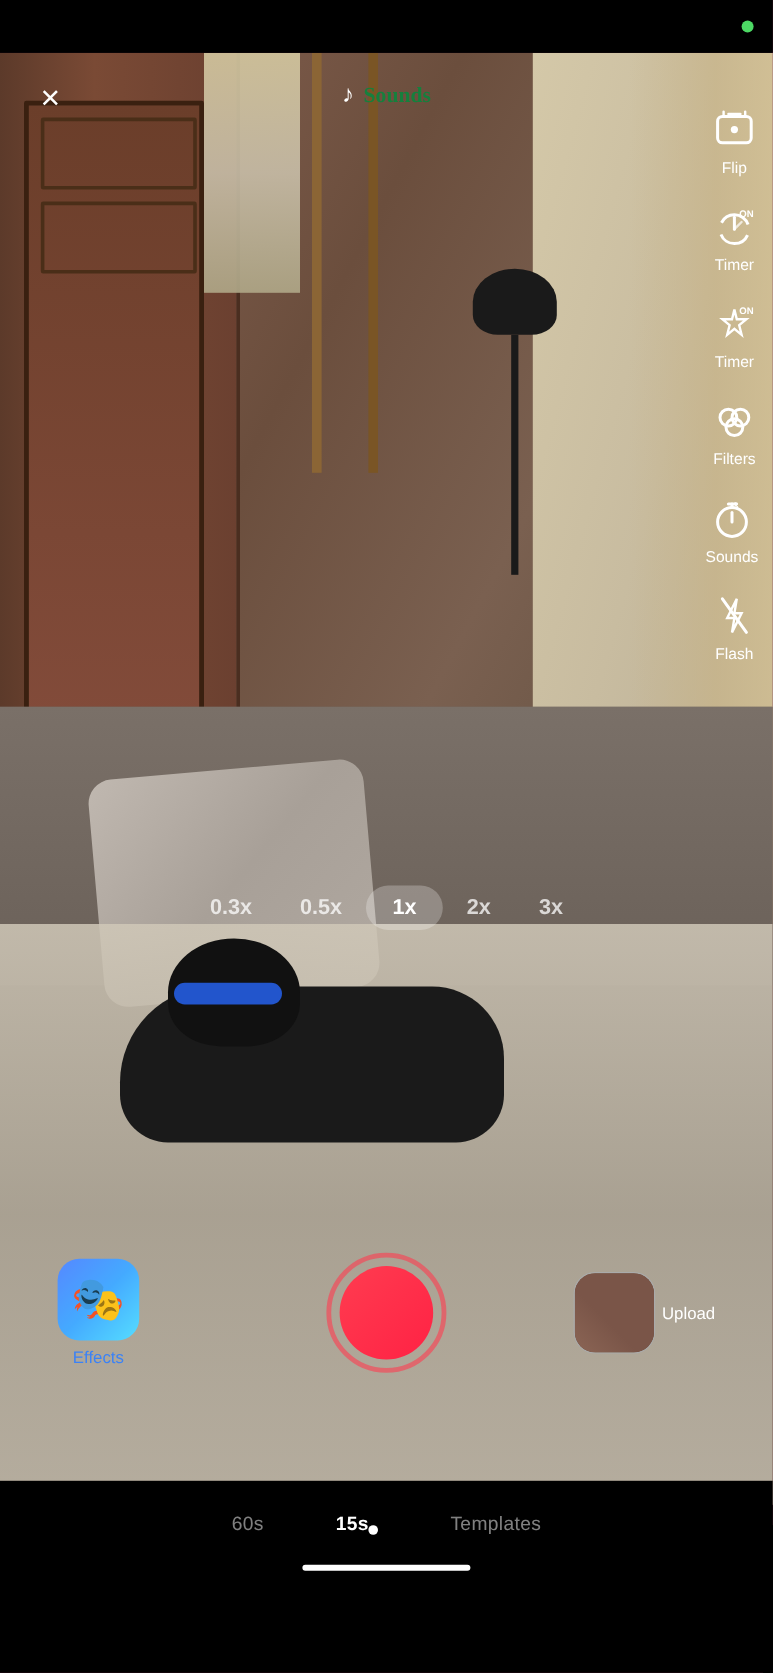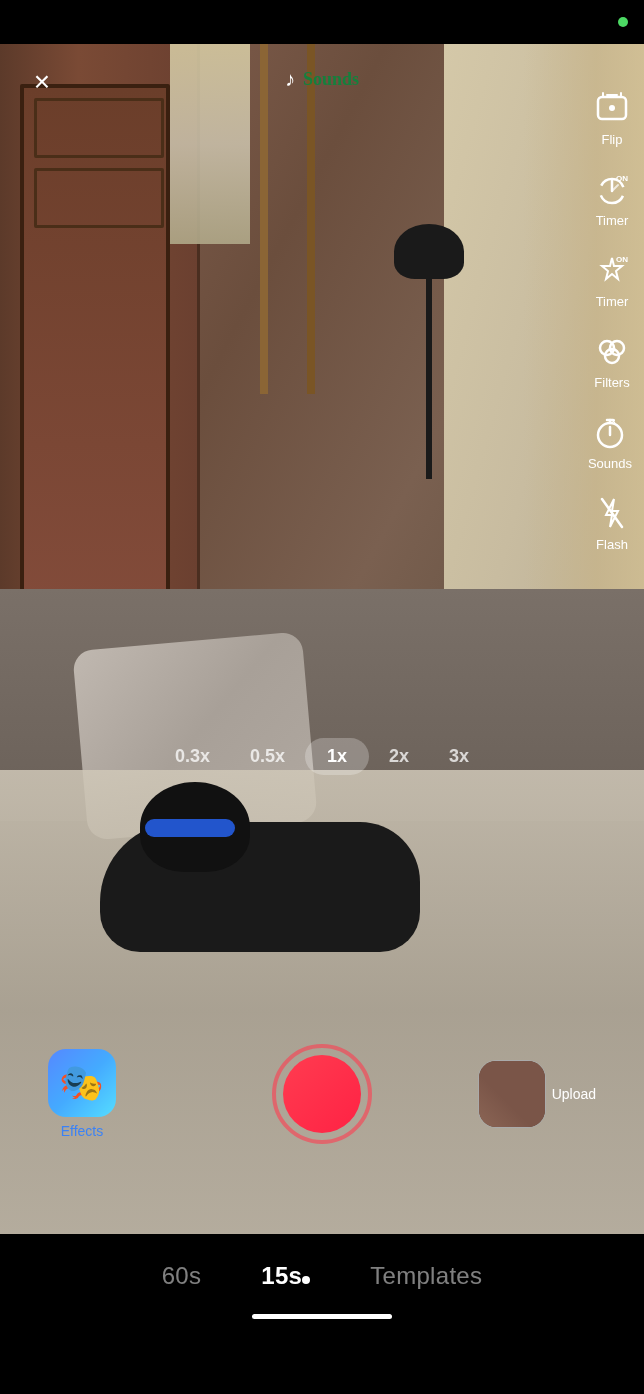--- a/index.html
+++ b/index.html
@@ -512,21 +512,21 @@
     .tab-row {
       display: flex;
       align-items: center;
       justify-content: center;
       gap: 60px;
       padding-top: 28px;
       width: 100%;
     }
 
     .tab-item {
-      font-size: 24px;
+      font-size: 16px;
       font-weight: 500;
       color: rgba(255,255,255,0.5);
       cursor: pointer;
       letter-spacing: 0.3px;
       text-align: right;
     }
 
     .tab-item.active {
       color: #fff;
       font-weight: 700;

